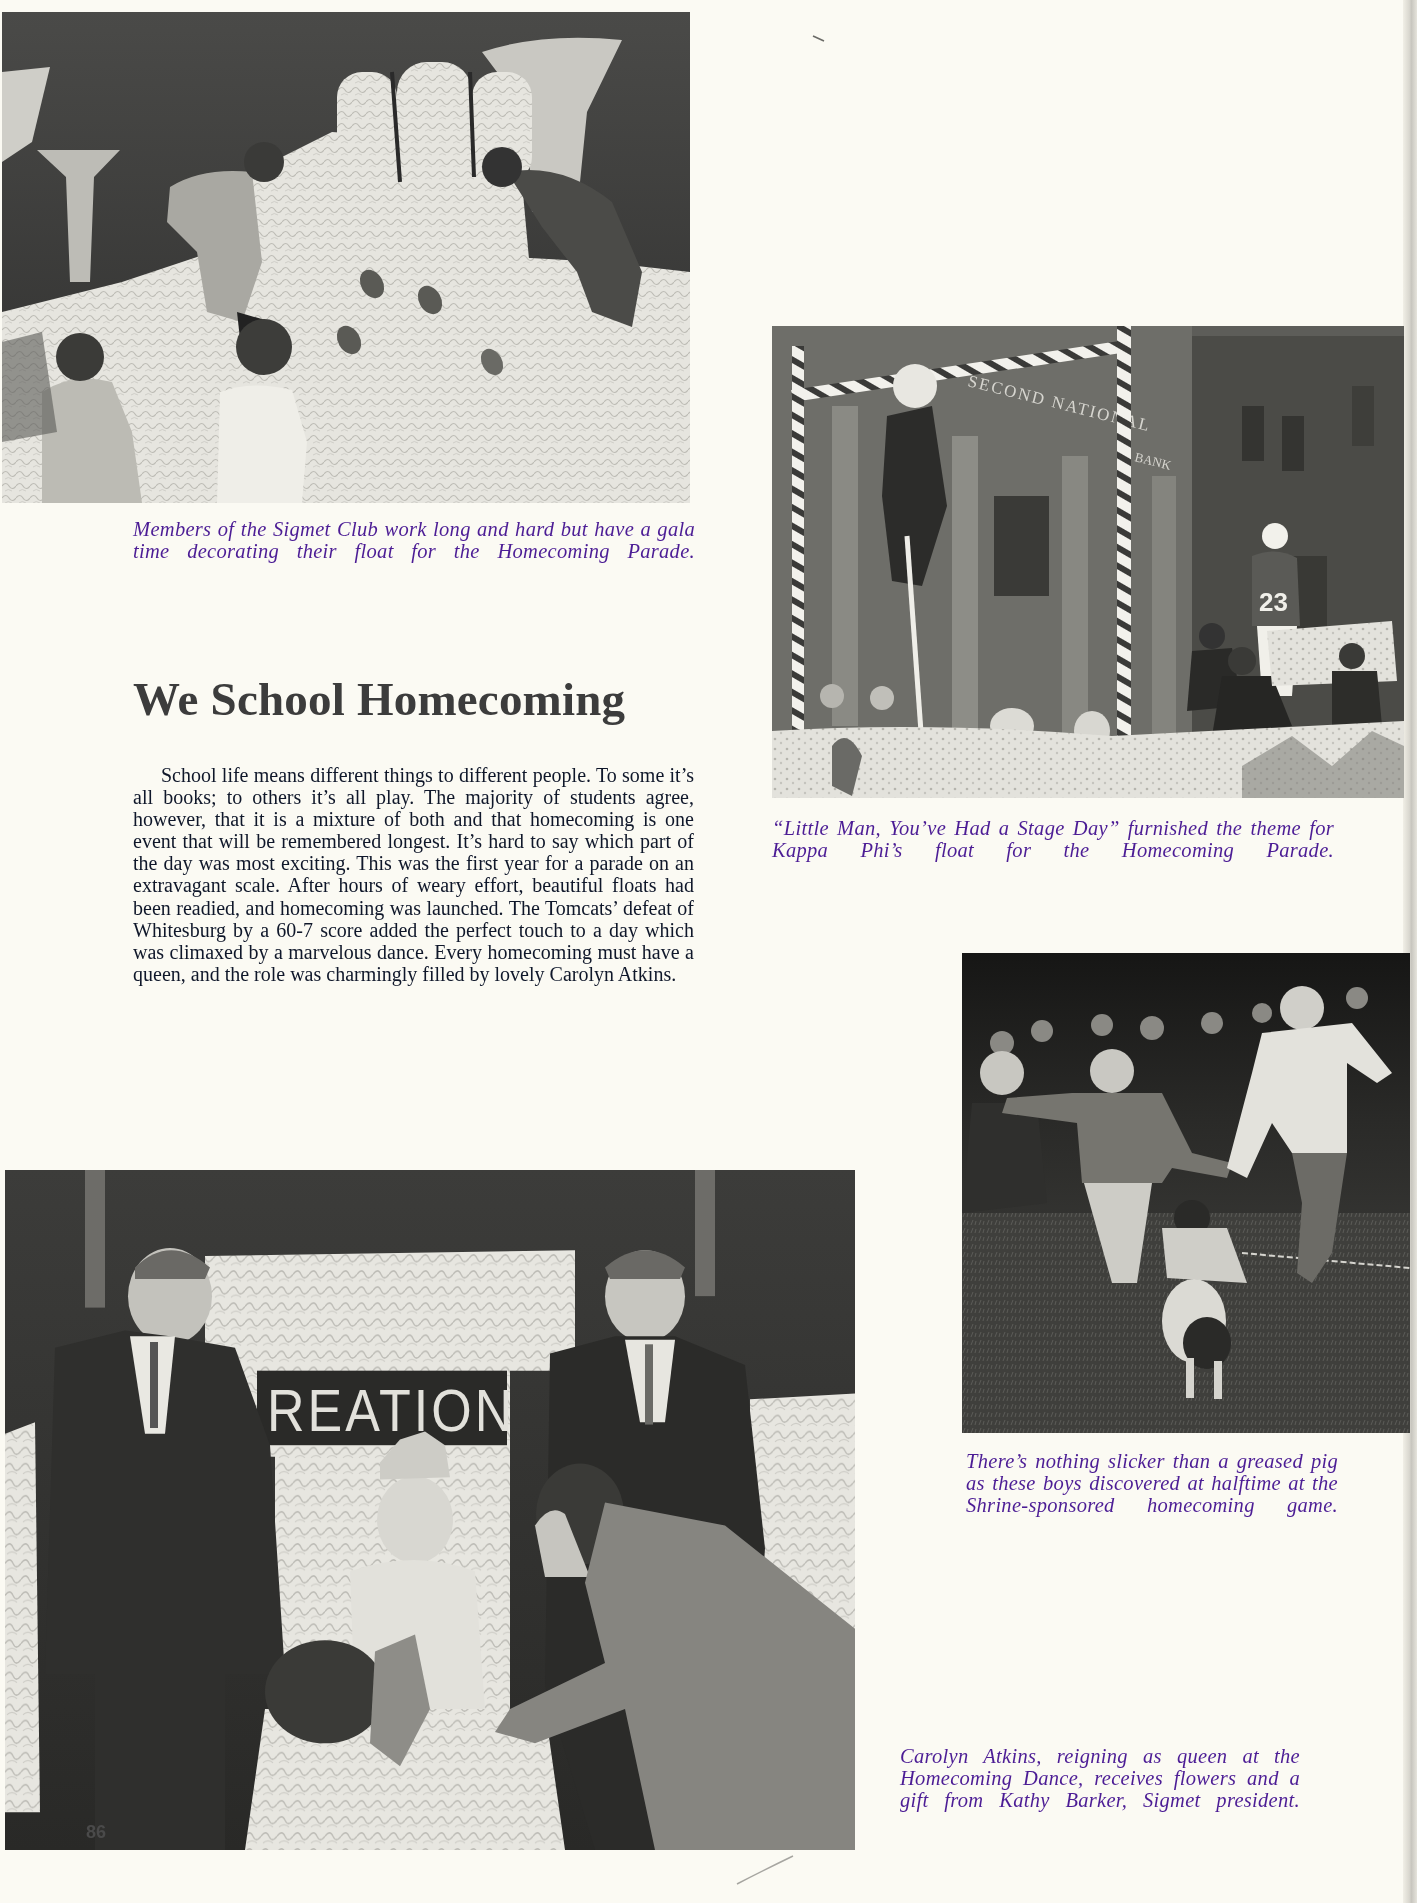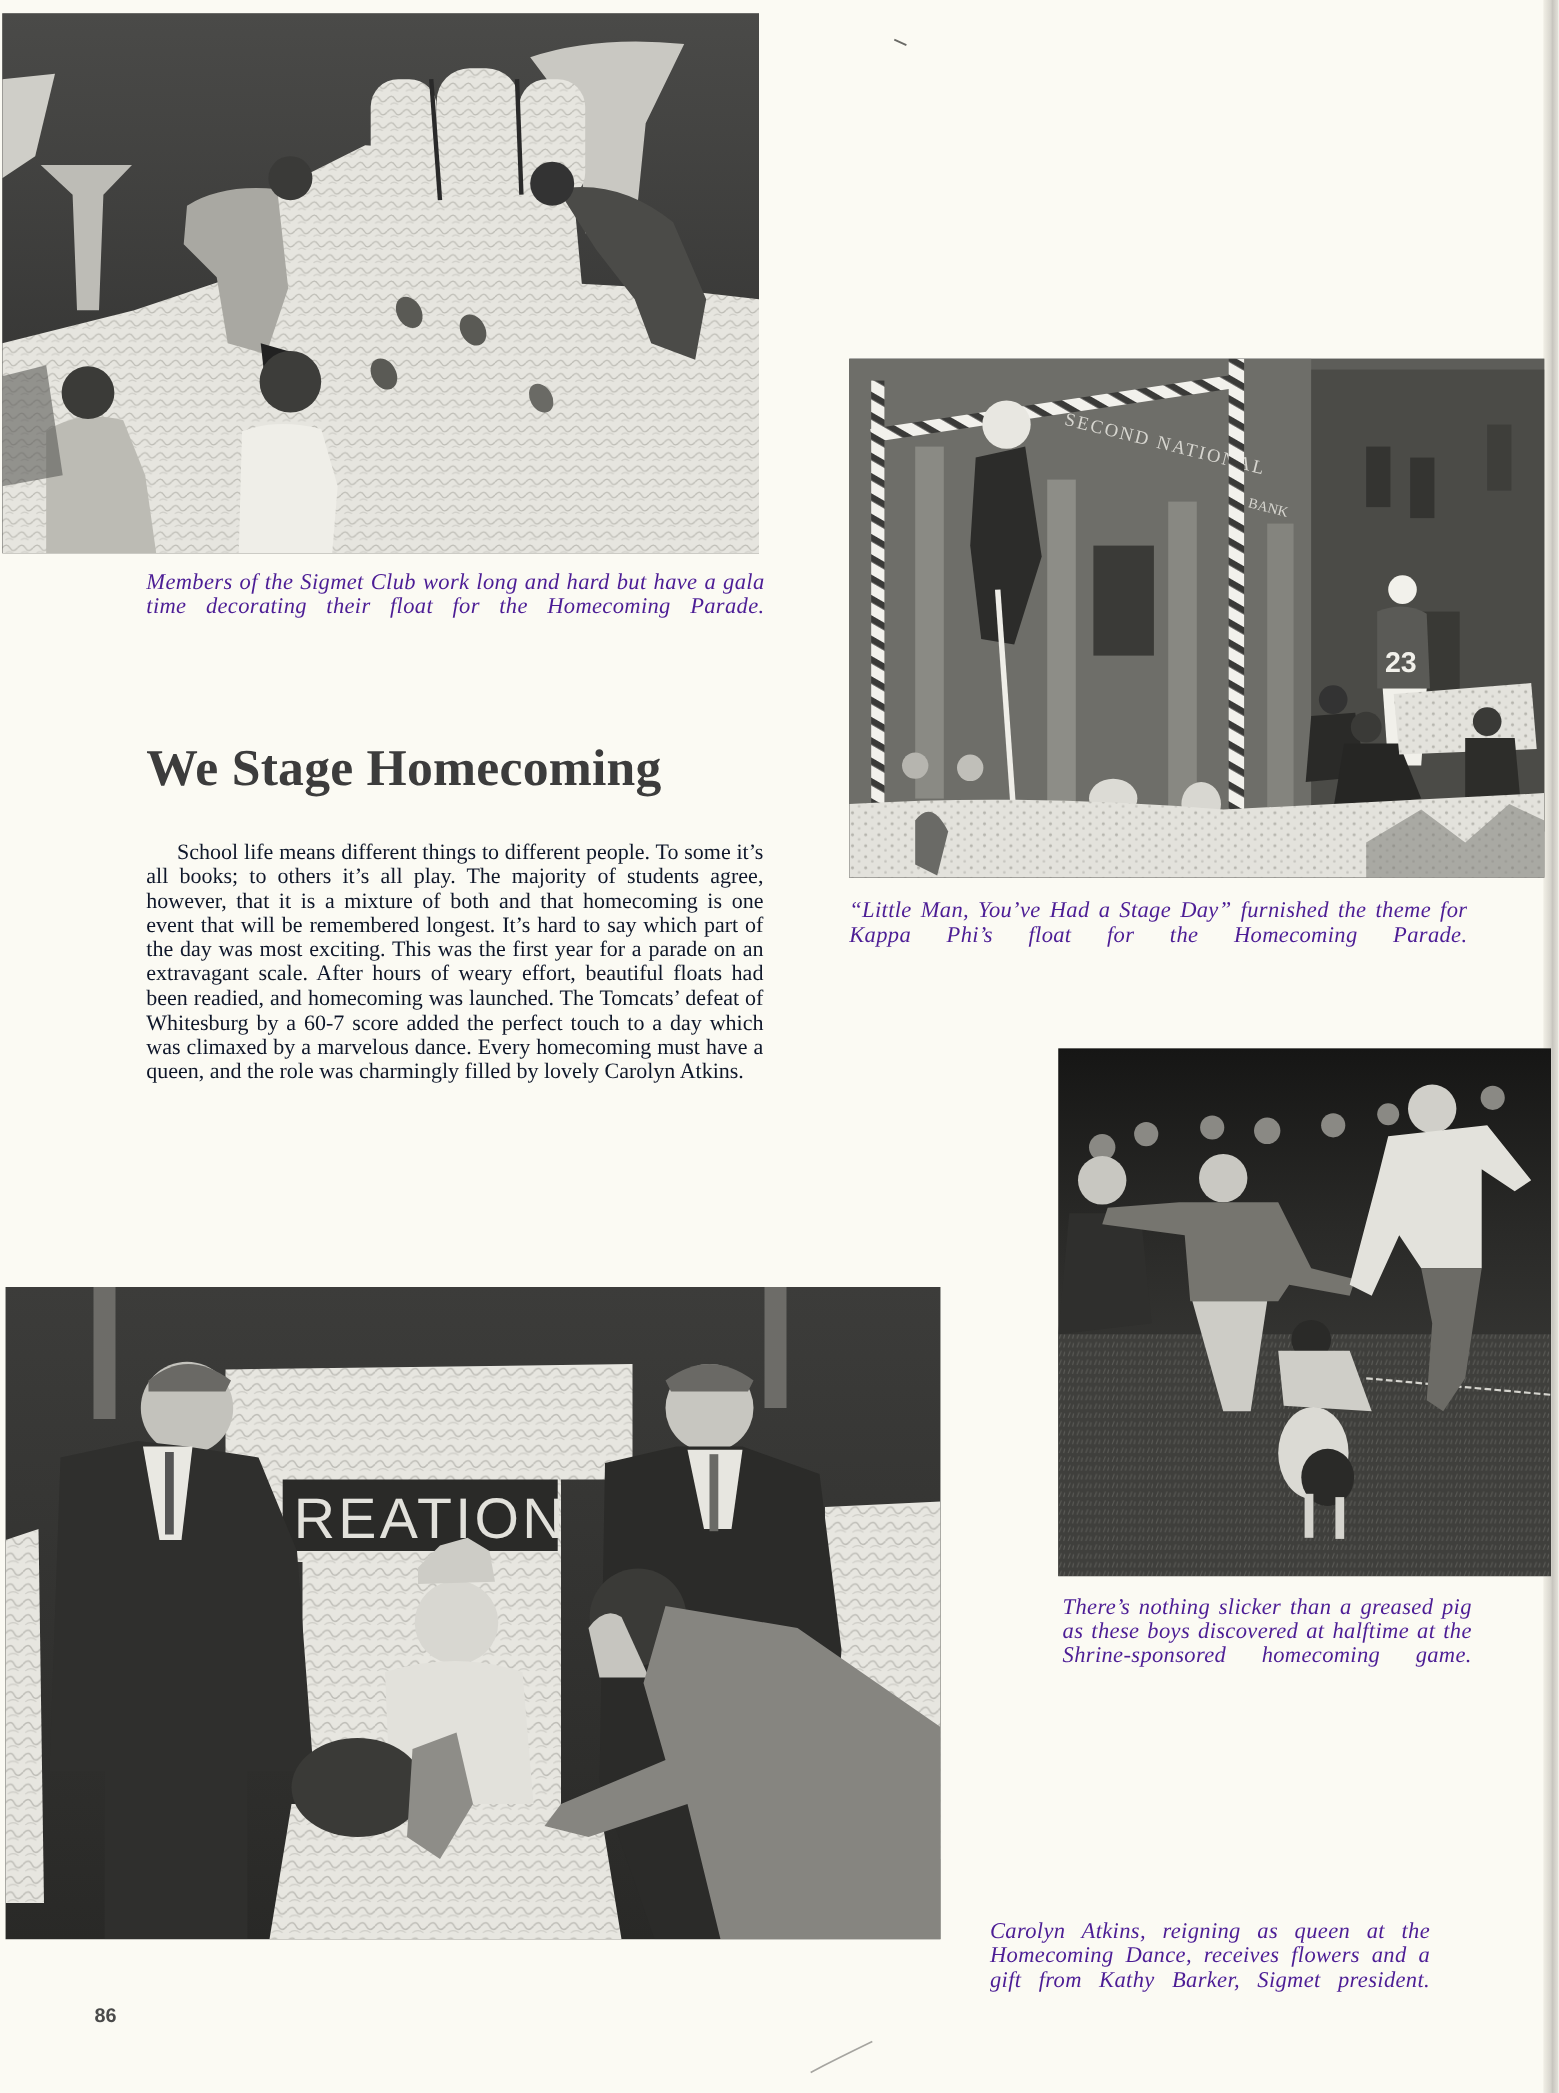--- a/index.html
+++ b/index.html
@@ -84,21 +84,21 @@
     <path d="M40 380 Q70 360 110 370 L130 420 L140 491 L40 491 Z" fill="#bcbbb4"></path>
     <circle cx="78" cy="345" r="24" fill="#3b3b38"></circle>
     <path d="M218 380 Q250 368 290 378 L305 430 L300 491 L215 491 Z" fill="#efeee8"></path>
     <circle cx="262" cy="335" r="28" fill="#3d3d3a"></circle>
     <path d="M0 330 L40 320 L55 420 L0 430 Z" fill="#5a5a56" opacity="0.6"></path>
   </svg>
 </div>
 
 <div class="caption" style="left:133px; top:518px; width:562px;">Members of the Sigmet Club work long and hard but have a gala time decorating their float for the Homecoming Parade.</div>
 
-<div class="title">We Stage Homecoming</div>
+<div class="title">We School Homecoming</div>
 <div class="body-text">School life means different things to different people. To some it’s all books; to others it’s all play. The majority of students agree, however, that it is a mixture of both and that homecoming is one event that will be remembered longest. It’s hard to say which part of the day was most exciting. This was the first year for a parade on an extravagant scale. After hours of weary effort, beautiful floats had been readied, and homecoming was launched. The Tomcats’ defeat of Whitesburg by a 60-7 score added the perfect touch to a day which was climaxed by a marvelous dance. Every homecoming must have a queen, and the role was charmingly filled by lovely Carolyn Atkins.</div>
 
 <div class="photo" style="left:772px; top:326px; width:632px; height:472px;">
   <svg viewBox="0 0 632 472" preserveAspectRatio="none">
     <defs>
       <pattern id="tissue2" width="12" height="10" patternUnits="userSpaceOnUse">
         <rect width="12" height="10" fill="#e3e2dc"></rect>
         <circle cx="3" cy="3" r="1.3" fill="#b5b4ad"></circle>
         <circle cx="9" cy="7" r="1.2" fill="#c5c4be"></circle>
       </pattern>
@@ -201,21 +201,21 @@
 
     <ellipse cx="232" cy="368" rx="32" ry="42" fill="#dbdad4"></ellipse>
     <ellipse cx="245" cy="390" rx="24" ry="26" fill="#2a2a28"></ellipse>
     <rect x="224" y="405" width="8" height="40" fill="#d5d4ce"></rect>
     <rect x="252" y="408" width="8" height="38" fill="#d5d4ce"></rect>
   </svg>
 </div>
 
 <div class="caption" style="left:966px; top:1450px; width:372px;">There’s nothing slicker than a greased pig as these boys discovered at halftime at the Shrine-sponsored homecoming game.</div>
 
-<div class="photo" style="left:5px; top:1170px; width:850px; height:593px;">
+<div class="photo" style="left:5px; top:1170px; width:850px; height:680px;">
   <svg viewBox="0 0 850 593" preserveAspectRatio="none">
     <defs>
       <linearGradient id="bg4" x1="0" y1="0" x2="0" y2="1">
         <stop offset="0" stop-color="#3c3c3a"></stop>
         <stop offset="1" stop-color="#292927"></stop>
       </linearGradient>
       <pattern id="tissue4" width="16" height="14" patternUnits="userSpaceOnUse">
         <rect width="16" height="14" fill="#e7e6e0"></rect>
         <path d="M0 7 Q5 1 8 7 T16 7" stroke="#bebdb7" stroke-width="1.3" fill="none"></path>
         <path d="M2 13 Q7 9 12 13" stroke="#cdccc6" stroke-width="1" fill="none"></path>

